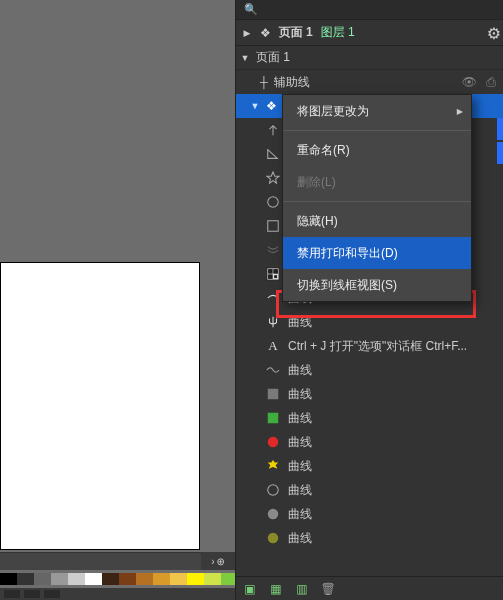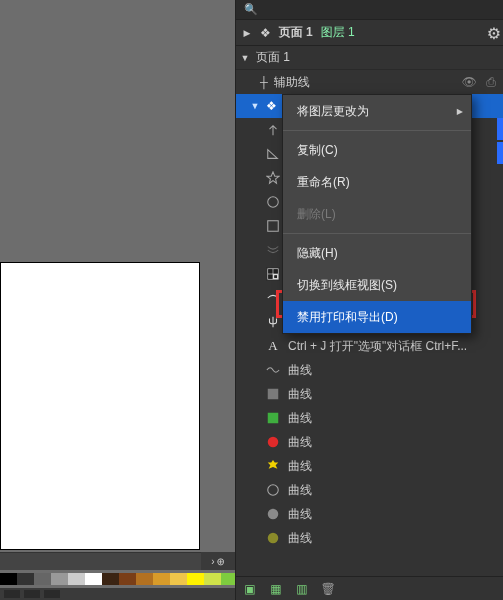--- a/index.html
+++ b/index.html
@@ -339,22 +339,21 @@
     <span class="ficon" style="color:#7c7">▣</span>
     <span class="ficon" style="color:#7c7">▦</span>
     <span class="ficon" style="color:#7c7">▥</span>
     <span class="ficon" style="color:#999">🗑</span>
   </div>
 </div>
 
 <div class="ctx-menu">
   <div class="ctx-item parent">将图层更改为</div>
   <div class="ctx-sep"></div>
-  <div class="ctx-item">复制(C)</div>
   <div class="ctx-item">重命名(R)</div>
   <div class="ctx-item disabled">删除(L)</div>
   <div class="ctx-sep"></div>
   <div class="ctx-item">隐藏(H)</div>
+  <div class="ctx-item highlight">禁用打印和导出(D)</div>
   <div class="ctx-item">切换到线框视图(S)</div>
-  <div class="ctx-item highlight">禁用打印和导出(D)</div>
 </div>
 
 <div class="highlight-box" style="left:276px; top:290px; width:200px; height:28px;"></div>
 
 </body></html>

